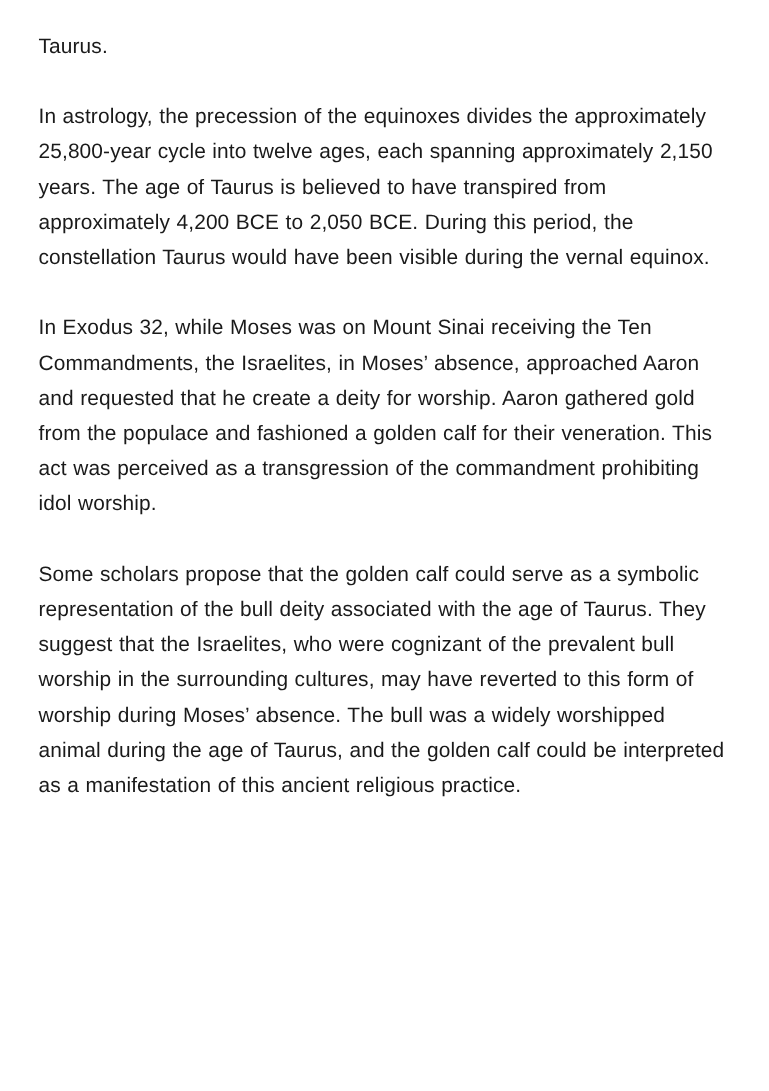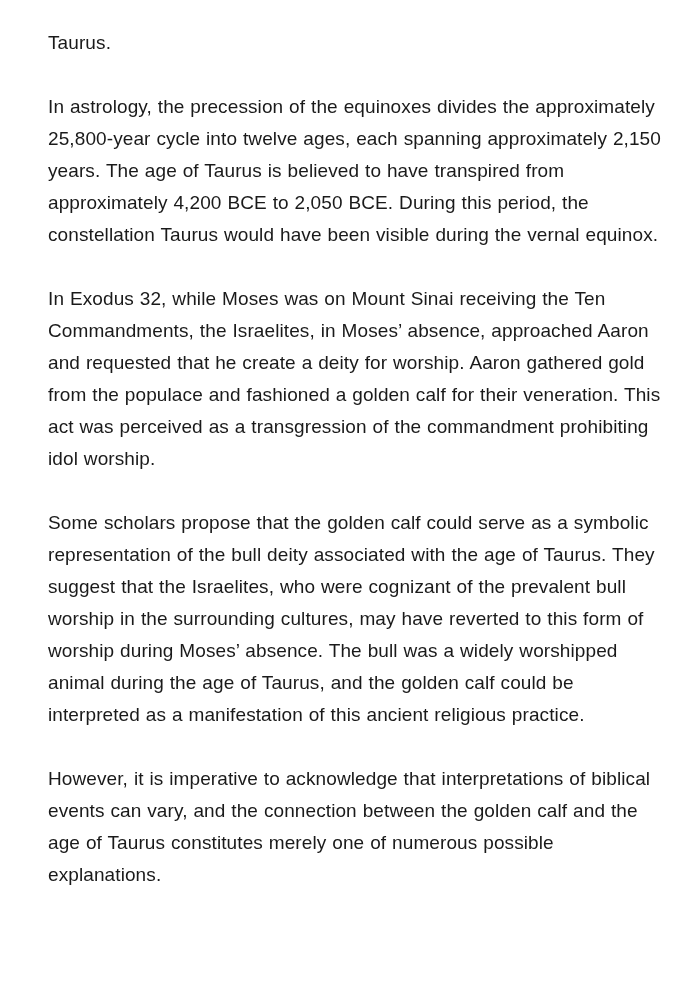--- a/index.html
+++ b/index.html
@@ -10,21 +10,21 @@
   body {
     width: 699px;
     height: 992px;
     overflow: hidden;
     font-family: "Liberation Sans", "DejaVu Sans", sans-serif;
   }
   .page {
     box-sizing: border-box;
     width: 699px;
     height: 992px;
-    padding: 27px 36px 0 48px;
+    padding: 27px 36px 0 35px;
     background: #ffffff;
   }
   .doc-text p {
     margin: 0 0 32px 0;
     font-size: 19px;
     line-height: 32px;
     color: #1a1a1a;
     letter-spacing: 0.1px;
     word-spacing: 0.5px;
     text-align: left;
@@ -35,15 +35,14 @@
 </style>
 </head>
 <body>
 
 <main class="page">
   <div class="doc-text">
     <p>Taurus.</p>
     <p>In astrology, the precession of the equinoxes divides the approximately 25,800-year cycle into twelve ages, each spanning approximately 2,150 years. The age of Taurus is believed to have transpired from approximately 4,200 BCE to 2,050 BCE. During this period, the constellation Taurus would have been visible during the vernal equinox.</p>
     <p>In Exodus 32, while Moses was on Mount Sinai receiving the Ten Commandments, the Israelites, in Moses’ absence, approached Aaron and requested that he create a deity for worship. Aaron gathered gold from the populace and fashioned a golden calf for their veneration. This act was perceived as a transgression of the commandment prohibiting idol worship.</p>
     <p>Some scholars propose that the golden calf could serve as a symbolic representation of the bull deity associated with the age of Taurus. They suggest that the Israelites, who were cognizant of the prevalent bull worship in the surrounding cultures, may have reverted to this form of worship during Moses’ absence. The bull was a widely worshipped animal during the age of Taurus, and the golden calf could be interpreted as a manifestation of this ancient religious practice.</p>
-    <p>However, it is imperative to acknowledge that interpretations of biblical events can vary, and the connection between the golden calf and the age of Taurus constitutes merely one of numerous possible explanations.</p>
   </div>
 </main>
 
 </body></html>

